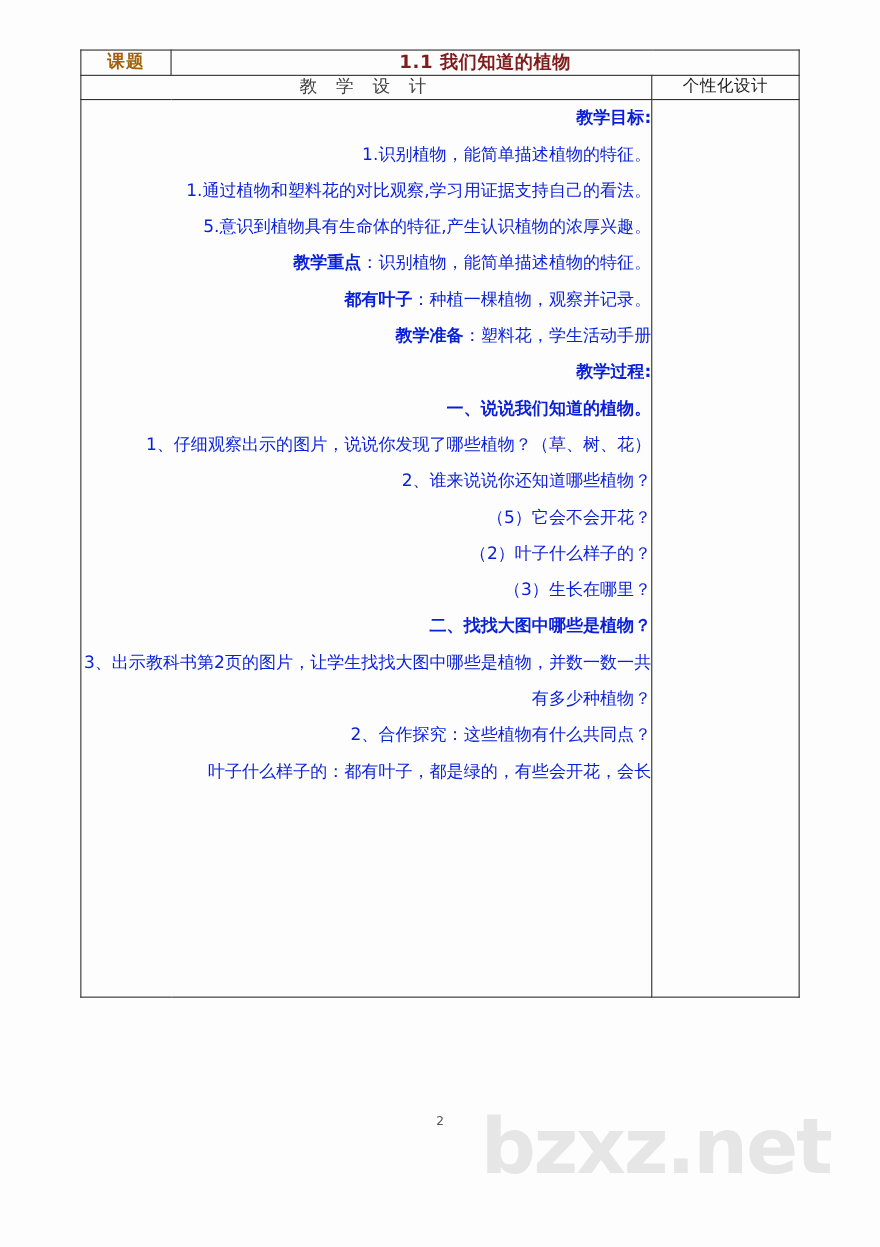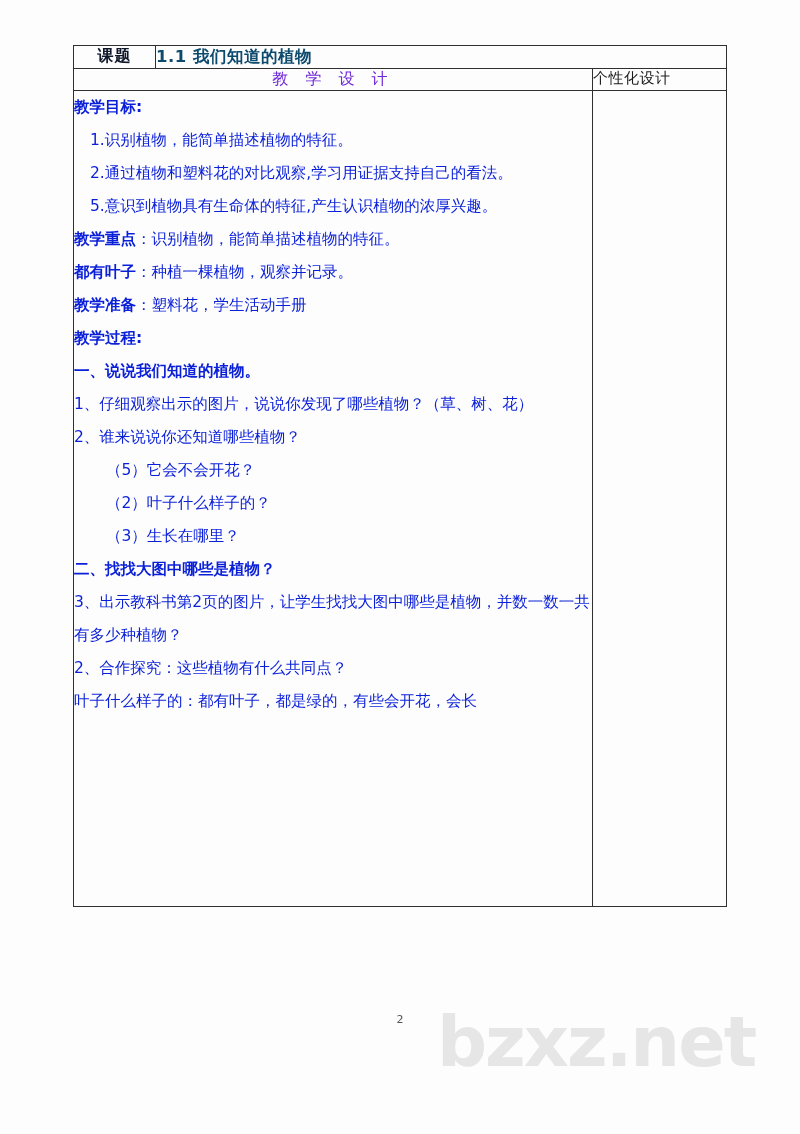--- a/index.html
+++ b/index.html
@@ -30,59 +30,61 @@
     table-layout: fixed;
   }
   .doc-table td {
     border: 1px solid #2f2f2f;
     vertical-align: top;
     padding: 0;
   }
   .cell-label {
     width: 82px;
     text-align: center;
-    color: #0f172a;
+    color: #a16207;
     font-weight: bold;
     font-size: 16px;
     padding: 9px 0 9px 0;
     letter-spacing: 1px;
   }
   .cell-value {
-    color: #0c4a6e;
+    color: #7f1d1d;
     font-weight: bold;
     font-size: 16.5px;
-    text-align: left;
+    text-align: center;
     padding: 9px 0 9px 0;
     letter-spacing: 0.5px;
   }
   .cell-design-head {
-    color: #6d28d9;
+    color: #404040;
     font-size: 16px;
     text-align: center;
     padding: 12px 0 12px 0;
     letter-spacing: 6px;
   }
   .cell-personal-head {
     width: 134px;
     color: #1a1a1a;
     font-size: 15px;
+    text-align: center;
     padding: 12px 0 12px 0;
     letter-spacing: 0.5px;
   }
   .cell-body {
     height: 815px;
     padding: 10px 12px 10px 8px;
   }
   .cell-personal-body {
     width: 134px;
   }
   .body-content {
     color: #0a1fd8;
     font-size: 15.5px;
     line-height: 33px;
+    text-align: right;
   }
   .body-content p {
     margin: 0;
   }
   .heading {
     font-weight: bold;
   }
   .indent1 {
     padding-left: 16px;
   }
@@ -132,21 +134,21 @@
       </tr>
       <tr>
         <td class="cell-design-head" colspan="2">教 学 设 计</td>
         <td class="cell-personal-head">个性化设计</td>
       </tr>
       <tr>
         <td class="cell-body" colspan="2">
           <div class="body-content">
             <p class="heading">教学目标:</p>
             <p class="indent1">1.识别植物，能简单描述植物的特征。</p>
-            <p class="indent1">2.通过植物和塑料花的对比观察,学习用证据支持自己的看法。</p>
+            <p class="indent1">1.通过植物和塑料花的对比观察,学习用证据支持自己的看法。</p>
             <p class="indent1">5.意识到植物具有生命体的特征,产生认识植物的浓厚兴趣。</p>
             <p><span class="heading">教学重点</span><span>：识别植物，能简单描述植物的特征。</span></p>
             <p><span class="heading">都有叶子</span><span>：种植一棵植物，观察并记录。</span></p>
             <p><span class="heading">教学准备</span><span>：塑料花，学生活动手册</span></p>
             <p class="heading">教学过程:</p>
             <p class="heading">一、说说我们知道的植物。</p>
             <p>1、仔细观察出示的图片，说说你发现了哪些植物？（草、树、花）</p>
             <p>2、谁来说说你还知道哪些植物？</p>
             <p class="indent2">（5）它会不会开花？</p>
             <p class="indent2">（2）叶子什么样子的？</p>

